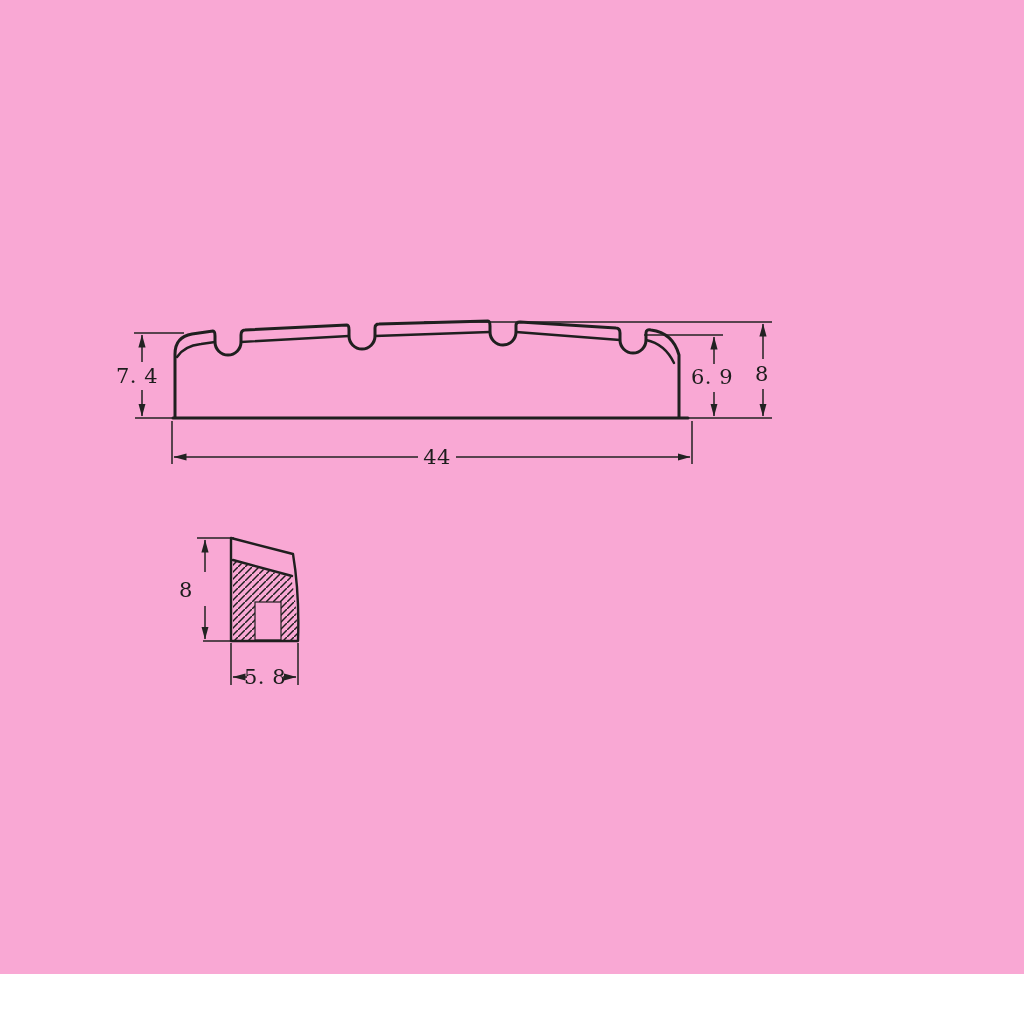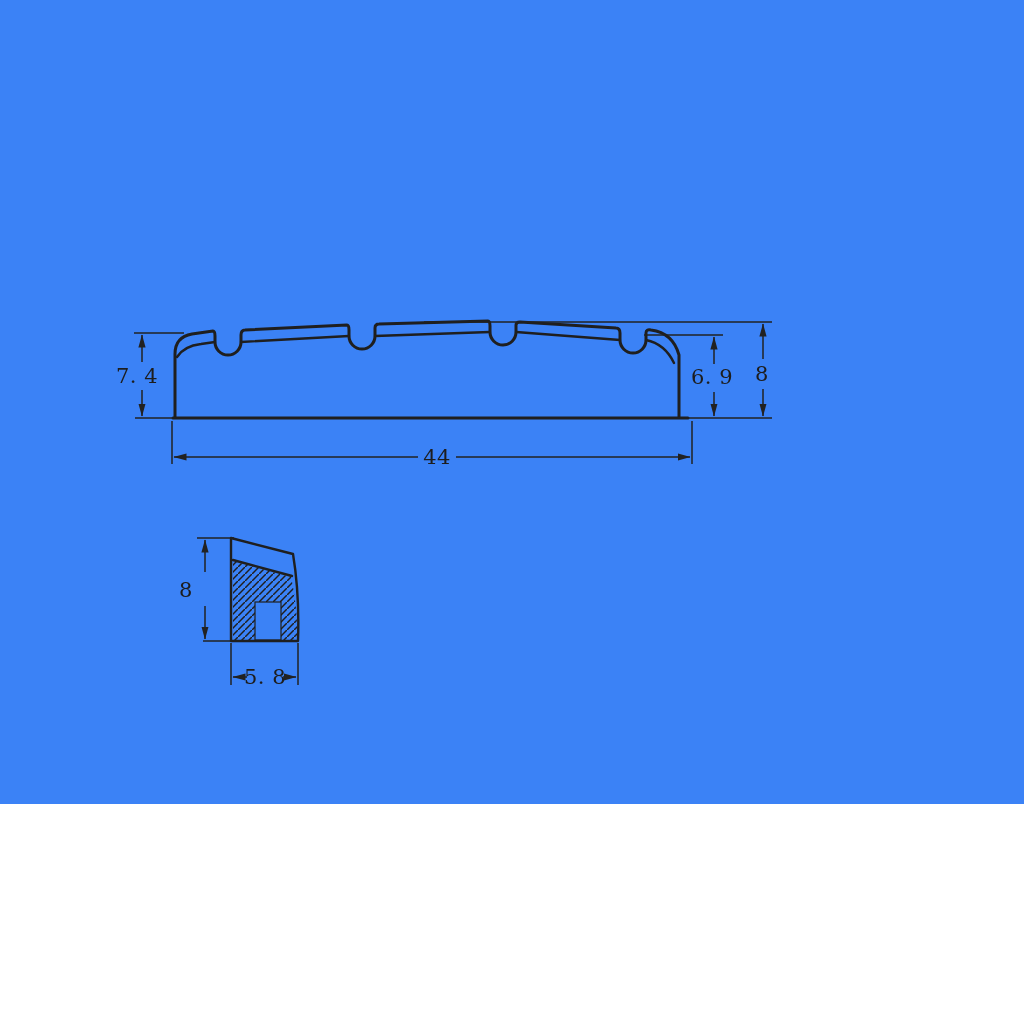--- a/index.html
+++ b/index.html
@@ -3,22 +3,22 @@
 <meta charset="utf-8">
 <style>
   html, body {
     margin: 0;
     padding: 0;
     background: #ffffff;
   }
   .page {
     position: relative;
     width: 1024px;
-    height: 804px;
-    background: #3b82f6;
+    height: 974px;
+    background: #f9a8d4;
     overflow: hidden;
     font-family: "DejaVu Serif", "Liberation Serif", serif;
   }
   svg.drawing {
     position: absolute;
     left: 0;
     top: 0;
   }
   .outline {
     fill: none;

